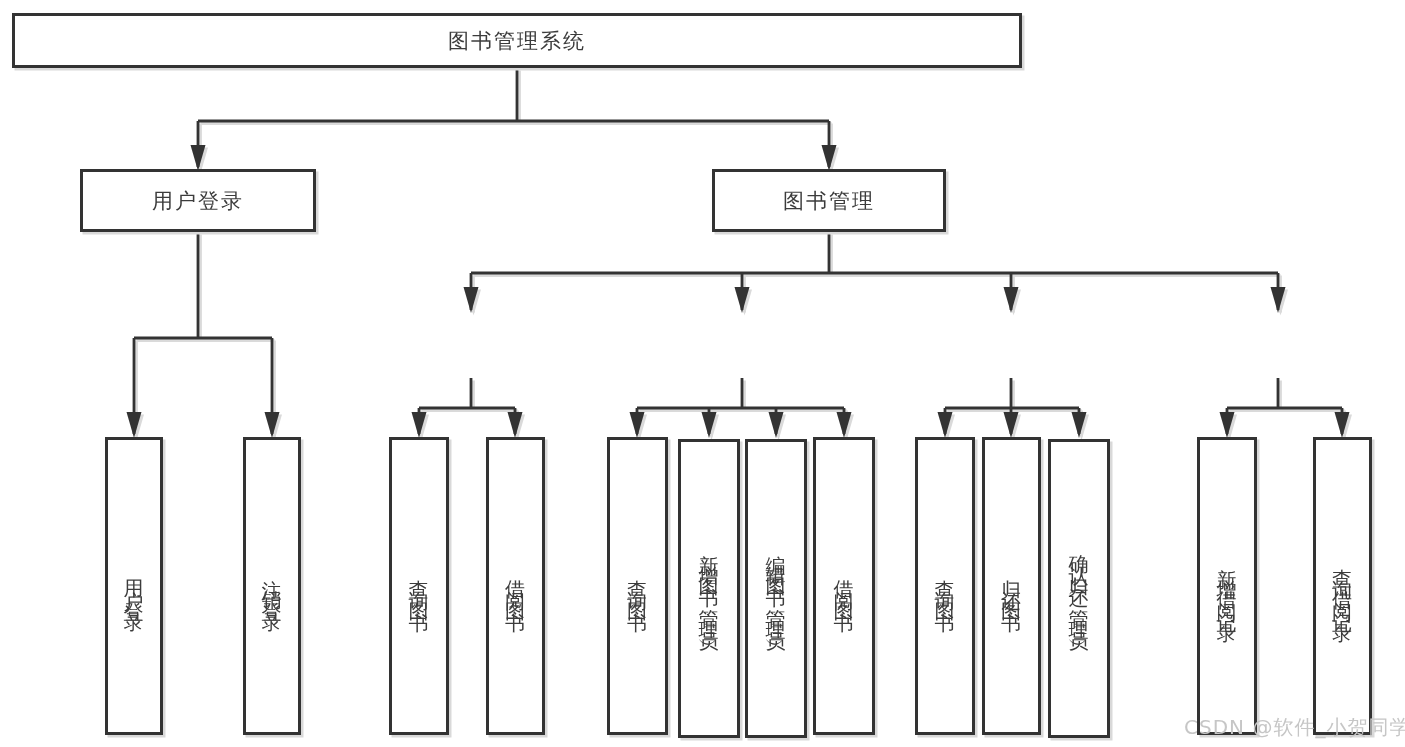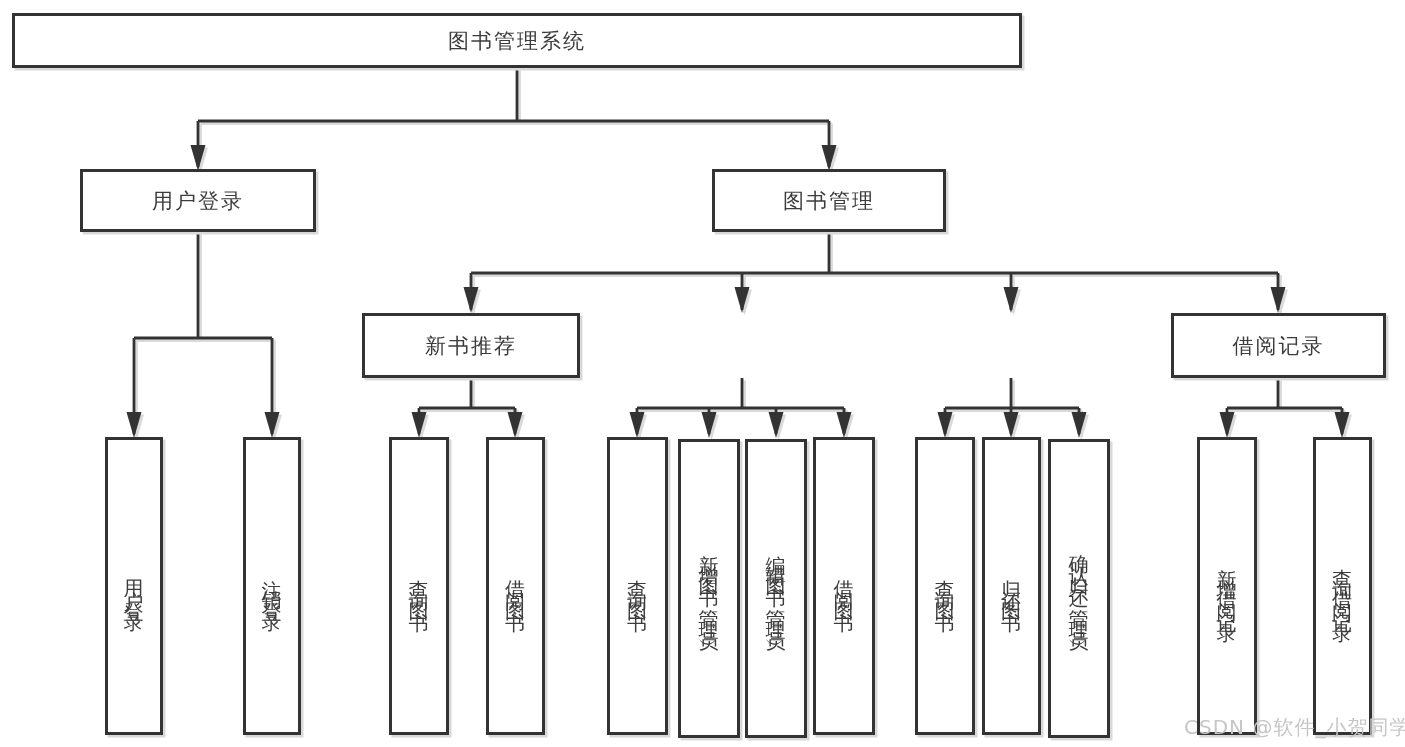--- a/index.html
+++ b/index.html
@@ -169,26 +169,20 @@
     <span>图书管理系统</span>
   </div>
 
   <div class="node h-node" style="left:80px; top:169px; width:236px; height:63px;">
     <span>用户登录</span>
   </div>
   <div class="node h-node" style="left:712px; top:169px; width:234px; height:63px;">
     <span>图书管理</span>
   </div>
 
-  <div class="node h-node" style="left:362px; top:313px; width:218px; height:65px;">
-    <span>新书推荐</span>
-  </div>
-  <div class="node h-node" style="left:1171px; top:313px; width:215px; height:65px;">
-    <span>借阅记录</span>
-  </div>
 
   <div class="node" style="left:105px; top:437px; width:58px; height:298px;">
     <span class="leaf-label">用户登录</span>
   </div>
   <div class="node" style="left:243px; top:437px; width:58px; height:298px;">
     <span class="leaf-label">注销登录</span>
   </div>
 
   <div class="node" style="left:389px; top:437px; width:60px; height:298px;">
     <span class="leaf-label">查询图书</span>

